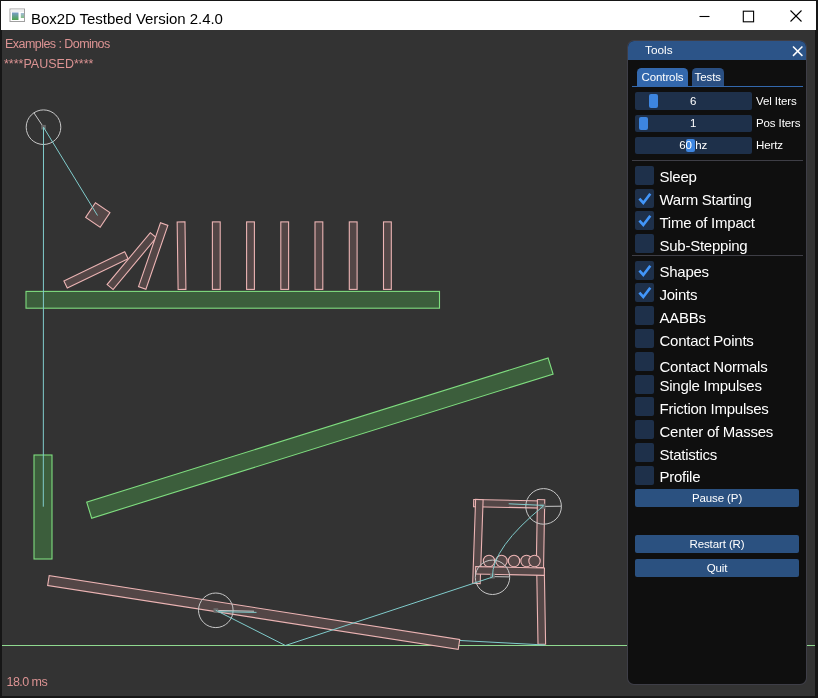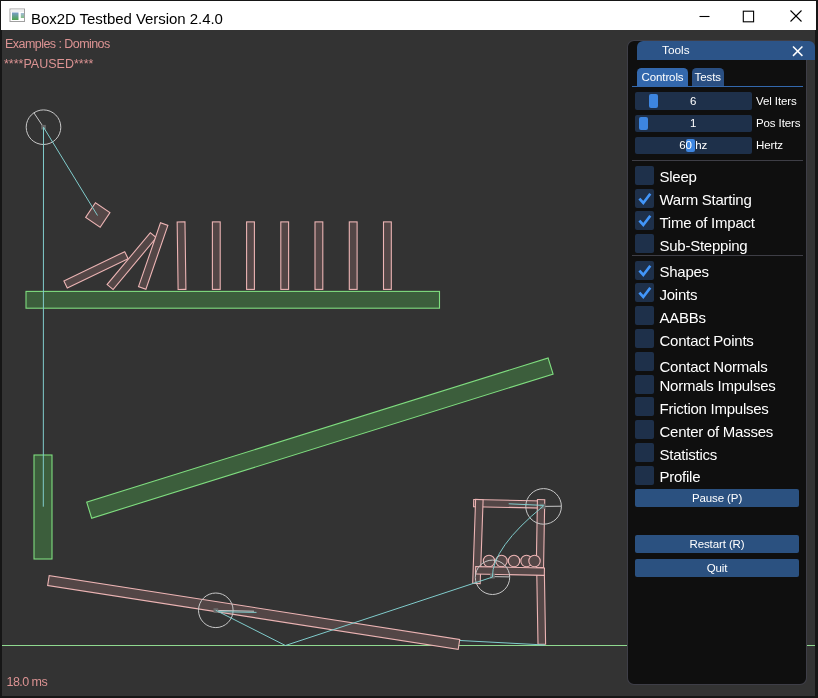--- a/index.html
+++ b/index.html
@@ -3,21 +3,21 @@
 <meta charset="utf-8">
 <style>
 html,body{margin:0;padding:0;width:818px;height:698px;overflow:hidden;background:#161616;}
 *{box-sizing:border-box;}
 body{font-family:"Liberation Sans",sans-serif;}
 #titlebar{position:absolute;left:1px;top:1px;width:815px;height:29px;background:#ffffff;}
 #titletext{position:absolute;left:30px;top:8.5px;font-size:15px;color:#000;letter-spacing:-0.05px;}
 #canvas{position:absolute;left:2px;top:30px;width:813px;height:665.5px;background:#333333;}
 #scene{position:absolute;left:0;top:0;}
 #tools{position:absolute;left:627px;top:39.5px;width:180px;height:645.5px;background:#0f0f0f;border:1px solid rgba(110,110,128,0.5);border-radius:7px;}
-.ttl{position:absolute;left:0;top:0;width:178px;height:19px;background:#2c5488;border-radius:6px 6px 0 0;color:#fff;font-size:11.8px;line-height:19px;padding-left:25px;margin-left:9px;}
+.ttl{position:absolute;left:0;top:0;width:178px;height:19px;background:#2c5488;border-radius:6px 6px 0 0;color:#fff;font-size:11.8px;line-height:19px;padding-left:17px;}
 .tab{position:absolute;color:#fff;font-size:11.5px;letter-spacing:-0.1px;text-align:center;border-radius:4.5px 4.5px 0 0;}
 .frame{position:absolute;background:#1e304a;border-radius:2px;}
 .sl-txt{position:absolute;width:100%;text-align:center;color:#fff;font-size:11.5px;top:2.5px;}
 .grab{position:absolute;top:2px;width:9px;height:13.5px;background:#3d85e0;border-radius:2px;}
 .lbl{position:absolute;color:#fff;font-size:11.5px;letter-spacing:-0.1px;}
 .cb{position:absolute;left:6.5px;width:19px;height:19px;background:#1e304a;border-radius:2px;}
 .cblbl{position:absolute;left:31.5px;color:#fff;font-size:15px;letter-spacing:-0.25px;}
 .sep{position:absolute;left:4px;width:171px;height:1px;background:#3e3e46;}
 .btn{position:absolute;left:7px;width:164px;height:18px;background:#2b5180;border-radius:2px;color:#fff;font-size:11.5px;letter-spacing:-0.1px;text-align:center;line-height:18px;}
 </style>
@@ -160,21 +160,21 @@
         <path d="M4.4 9.6 l3.9 4.4 l7-9.2" stroke="#4296fa" stroke-width="2.7" fill="none"></path>
       </svg></div>
     <div class="cblbl" style="top:245.4px;">Joints</div>
   <div class="cb" style="top:265.6px;"></div>
     <div class="cblbl" style="top:268.20000000000005px;">AABBs</div>
   <div class="cb" style="top:288.4px;"></div>
     <div class="cblbl" style="top:291.0px;">Contact Points</div>
   <div class="cb" style="top:311.2px;"></div>
     <div class="cblbl" style="top:317px;">Contact Normals</div>
   <div class="cb" style="top:334.0px;"></div>
-    <div class="cblbl" style="top:336.6px;">Normals Impulses</div>
+    <div class="cblbl" style="top:336.6px;">Single Impulses</div>
   <div class="cb" style="top:356.8px;"></div>
     <div class="cblbl" style="top:359.40000000000003px;">Friction Impulses</div>
   <div class="cb" style="top:379.6px;"></div>
     <div class="cblbl" style="top:382.20000000000005px;text-align:center;">Center of Masses</div>
   <div class="cb" style="top:402.4px;"></div>
     <div class="cblbl" style="top:405.0px;">Statistics</div>
   <div class="cb" style="top:425.2px;"></div>
     <div class="cblbl" style="top:427.8px;">Profile</div>
 
   <div class="btn" style="top:448.3px;">Pause (P)</div>

